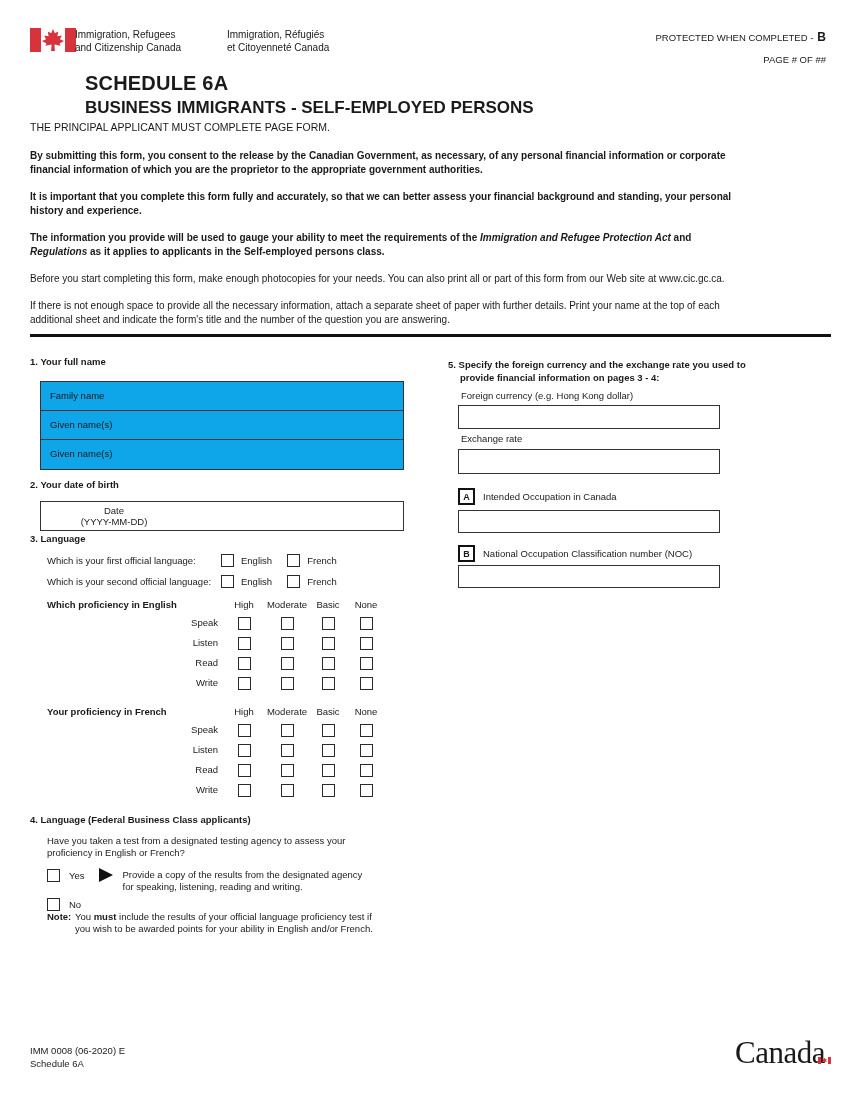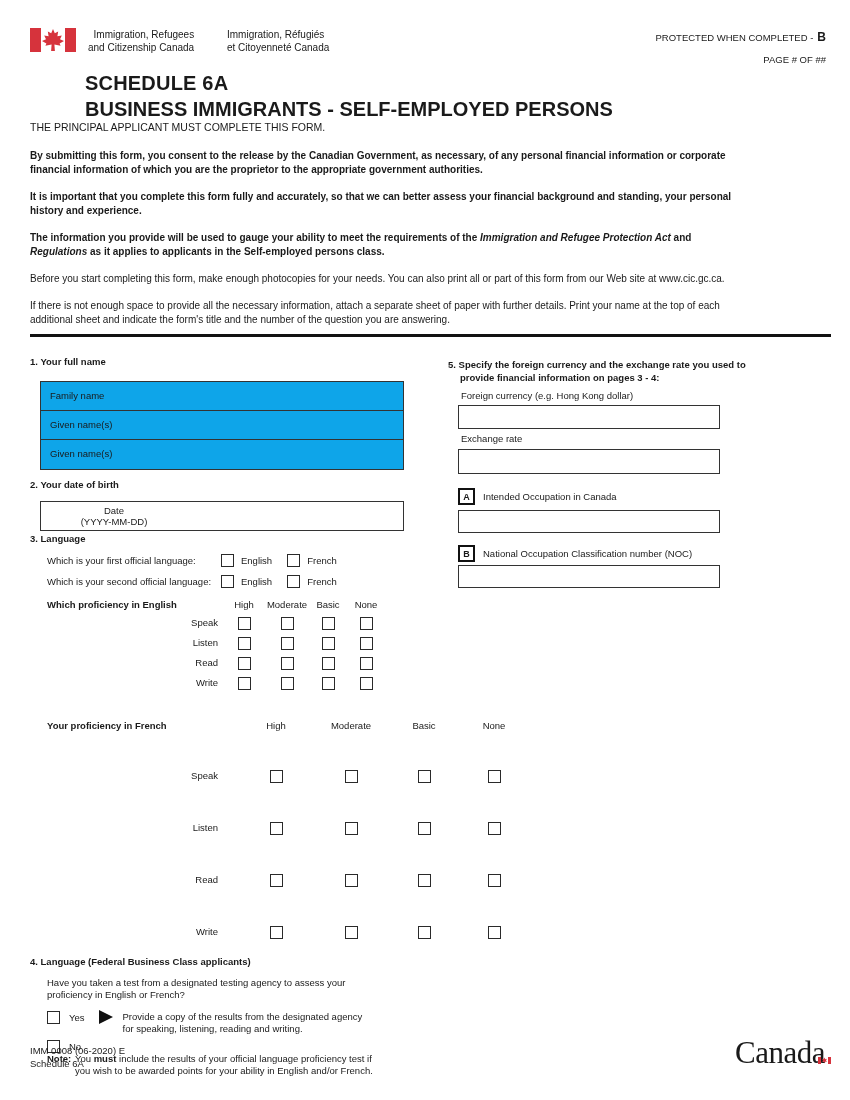--- a/index.html
+++ b/index.html
@@ -5,28 +5,28 @@
   :root { --flag-red: #d6333c; --ink: #1a1a1a; }
   * { margin:0; padding:0; box-sizing:border-box; }
   html,body { background:#fff; }
   .page {
     position:relative; width:850px; height:1100px; background:#fff;
     font-family:"Liberation Sans", sans-serif; color:var(--ink); overflow:hidden;
   }
   
   .flag-logo { position:absolute; left:30px; top:26px; }
   .dept { position:absolute; top:29px; font-size:10px; line-height:12.5px; }
-  .dept-en { left:88px;text-align:right; }
+  .dept-en { left:75px; }
   .dept-fr { left:227px; }
   .protected-block { position:absolute; right:24px; top:30px; text-align:right; font-size:9.5px; }
   .plevel { font-weight:bold; font-size:12px; margin-left:4px; }
   .pageinfo { margin-top:10px; font-size:9.5px; }
   
   .schedule-title { position:absolute; left:85px; top:72px; font-size:20px; font-weight:bold; letter-spacing:.2px; }
-  .schedule-subtitle { position:absolute; left:85px; top:98px; font-size:20px; font-weight:bold; }
+  .schedule-subtitle { position:absolute; left:85px; top:98px; font-size:17px; font-weight:bold; }
   .instruction { position:absolute; left:30px; top:121px; font-size:10.5px; }
   
   .intro { position:absolute; left:30px; top:149px; width:798px; font-size:10px; line-height:14px; }
   .intro p { margin-bottom:13px; }
   .intro .b { font-weight:bold; }
   .rule { position:absolute; left:30px; top:334px; width:801px; height:3px; background:#111; }
   
   .col { position:absolute; top:352px; font-size:9.5px; }
   .col-left  { left:30px; width:376px; }
   .col-right { left:448px; width:380px; }
@@ -41,21 +41,21 @@
   
   .lang-row { display:flex; align-items:center; margin-left:17px; height:13px; }
   .lang-row1 { margin-top:9px; }
   .lang-row2 { margin-top:8px; }
   .lang-q { flex:0 0 174px; }
   .cb { width:13px; height:13px; border:1.5px solid #2a2a2a; background:#fff; flex:none; }
   .cb-lbl { margin-left:7px; }
   .cb-fr { margin-left:15px; }
   .prof-grid { display:grid; grid-template-columns:192px 44px 42px 40px 36px; align-items:center; }
   .prof-en { margin-top:11px; }
-  .prof-fr { margin-top:27px;gap:32px; }
+  .prof-fr { margin-top:13px; }
   .prof-grid .hdr-row { height:14px; }
   .prof-title { font-weight:bold; padding-left:17px; white-space:nowrap; }
   .lvl { text-align:center; font-size:9.5px; }
   .skill-cell { text-align:right; padding-right:4px; height:20px; line-height:20px; }
   .cb-cell { height:20px; display:flex; align-items:center; justify-content:center; }
   
   .q4-label { margin-top:14px; }
   .q4-question { margin-top:9px; margin-left:17px; line-height:11.5px; }
   .yn-row { display:flex; align-items:flex-start; margin-left:17px; }
   .yes-row { margin-top:11px; }
@@ -111,21 +111,21 @@
     <div>Immigration, Réfugiés</div>
     <div>et Citoyenneté Canada</div>
   </div>
   <div class="protected-block">
     <span>PROTECTED WHEN COMPLETED -</span><span class="plevel">B</span>
     <div class="pageinfo">PAGE # OF ##</div>
   </div>
 
   <div class="schedule-title">SCHEDULE 6A</div>
   <div class="schedule-subtitle">BUSINESS IMMIGRANTS - SELF-EMPLOYED PERSONS</div>
-  <div class="instruction">THE PRINCIPAL APPLICANT MUST COMPLETE THIS FORM.</div>
+  <div class="instruction">THE PRINCIPAL APPLICANT MUST COMPLETE PAGE FORM.</div>
 
   <div class="intro">
     <p class="b">
       <span>By submitting this form, you consent to the release by the Canadian Government, as necessary, of any personal financial information or corporate</span><br>
       <span>financial information of which you are the proprietor to the appropriate government authorities.</span>
     </p>
     <p class="b">
       <span>It is important that you complete this form fully and accurately, so that we can better assess your financial background and standing, your personal</span><br>
       <span>history and experience.</span>
     </p>

